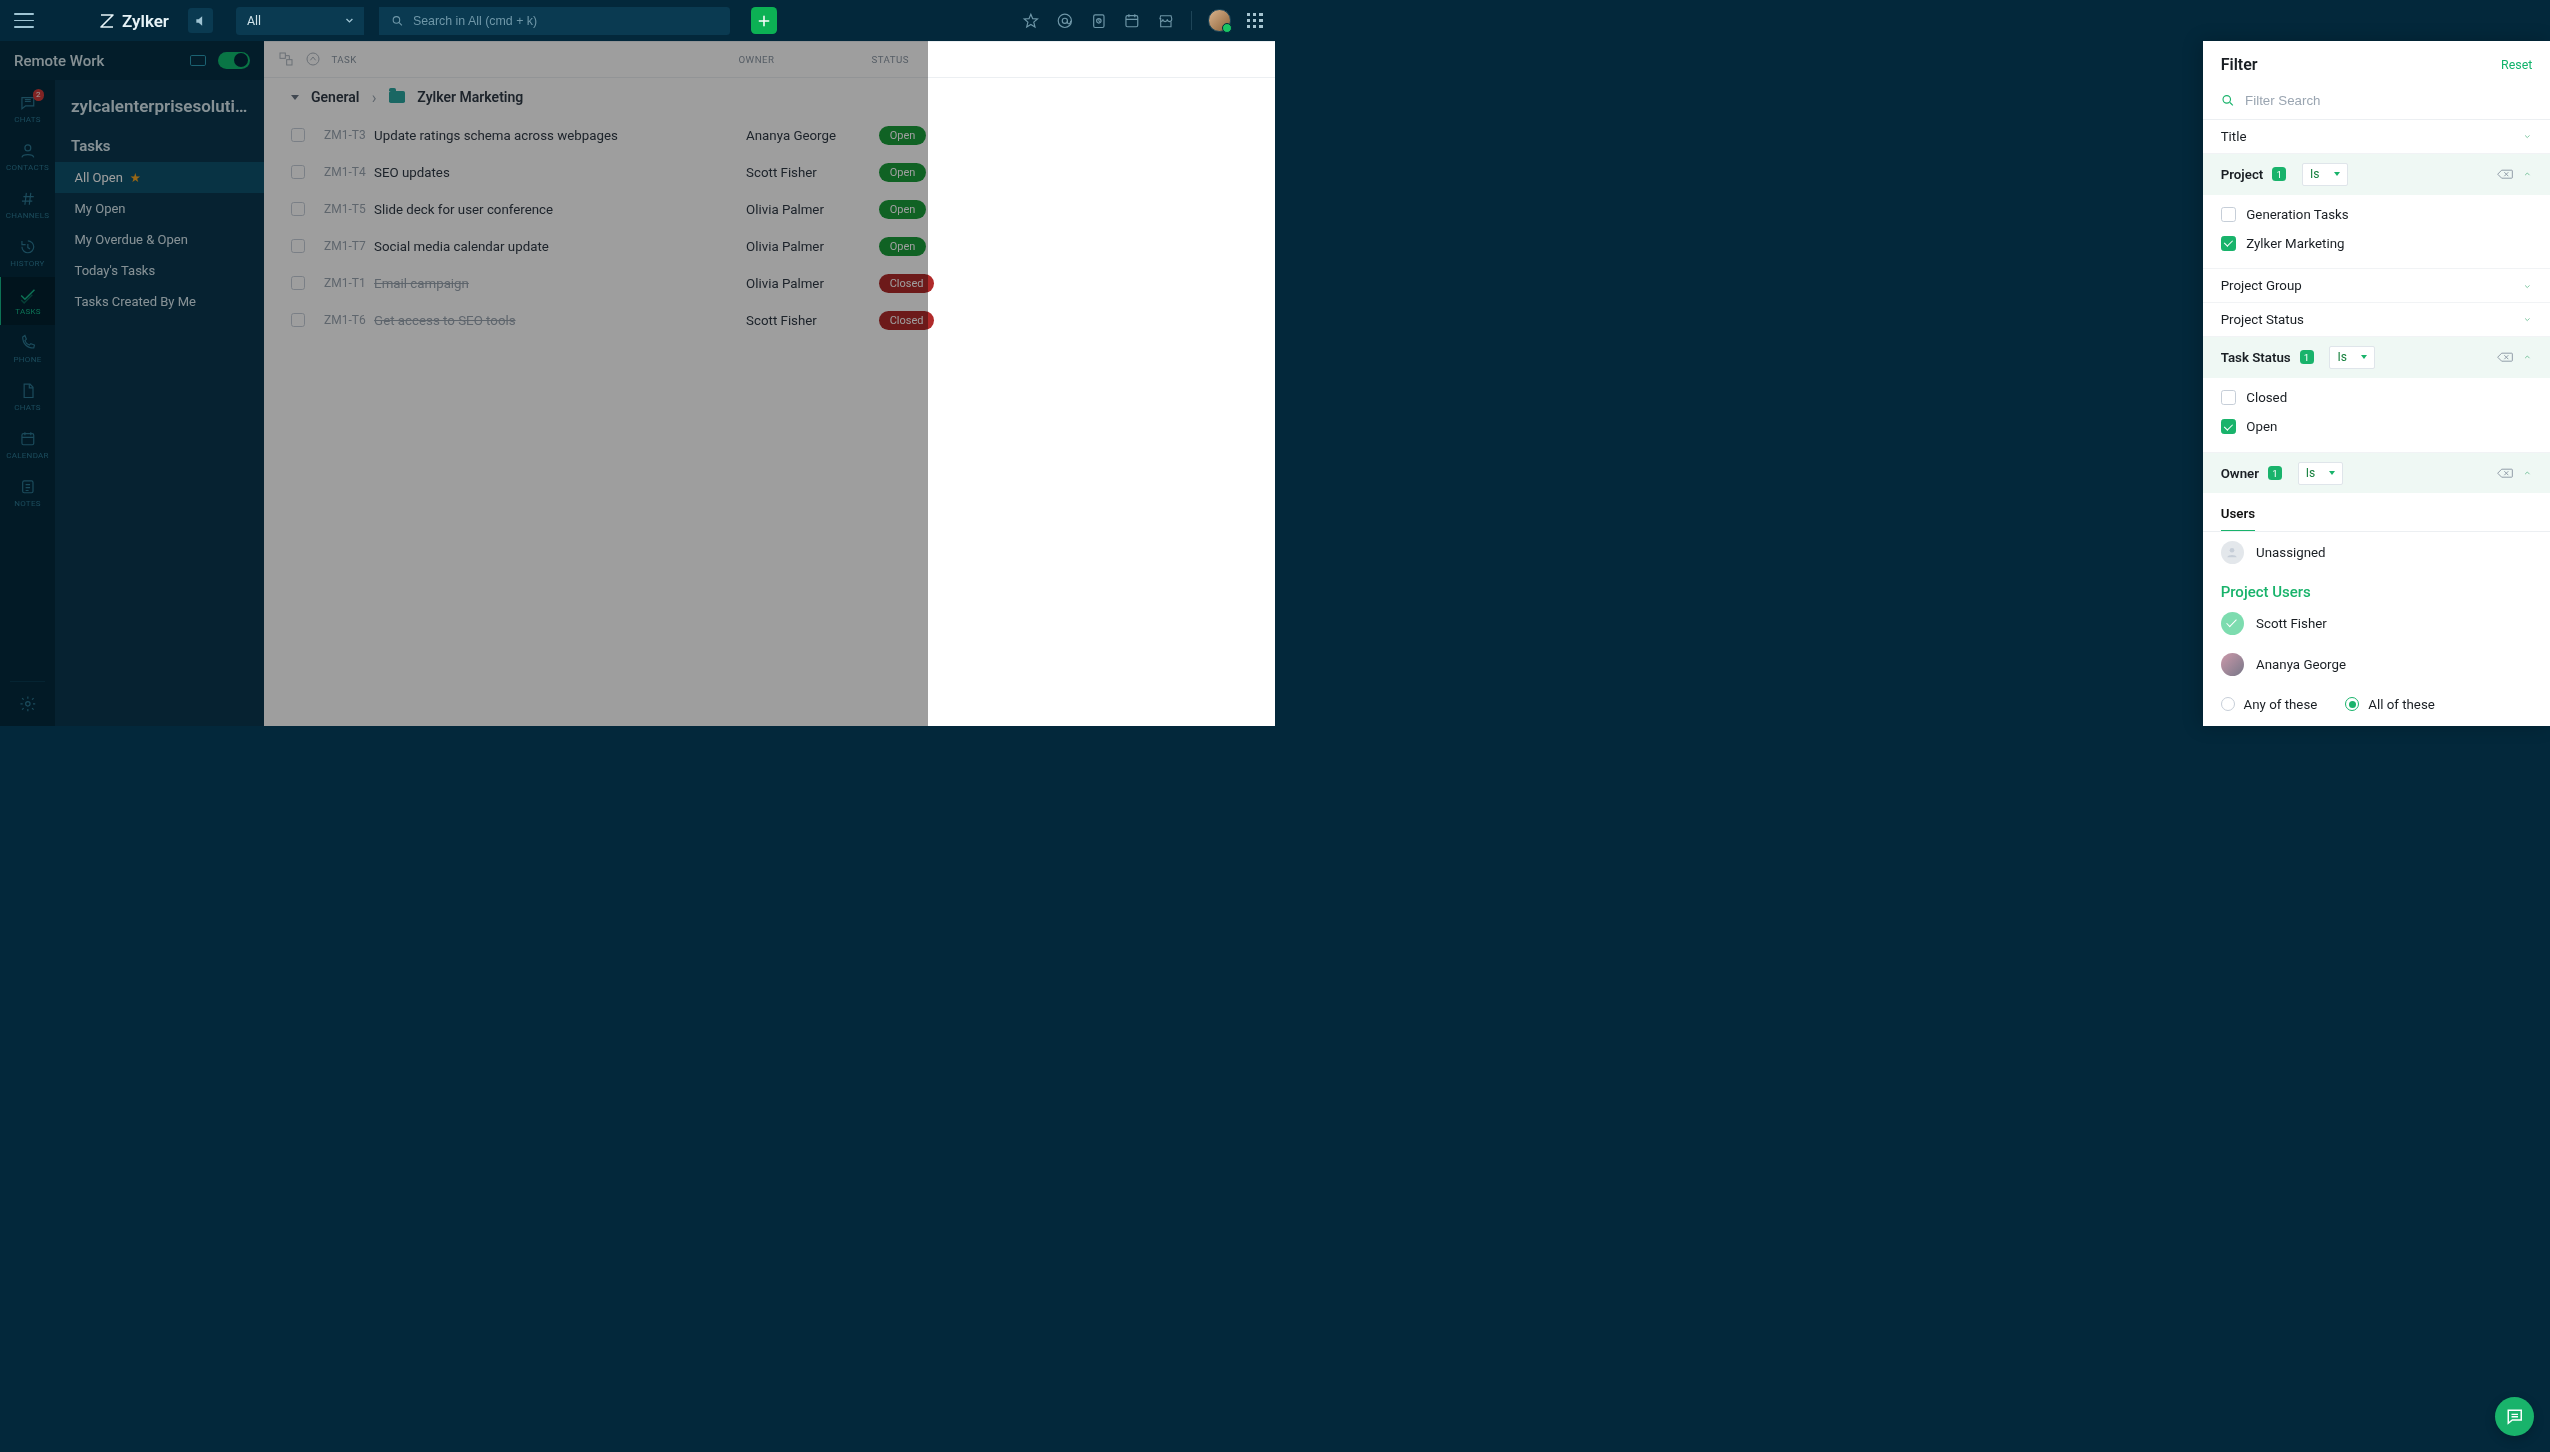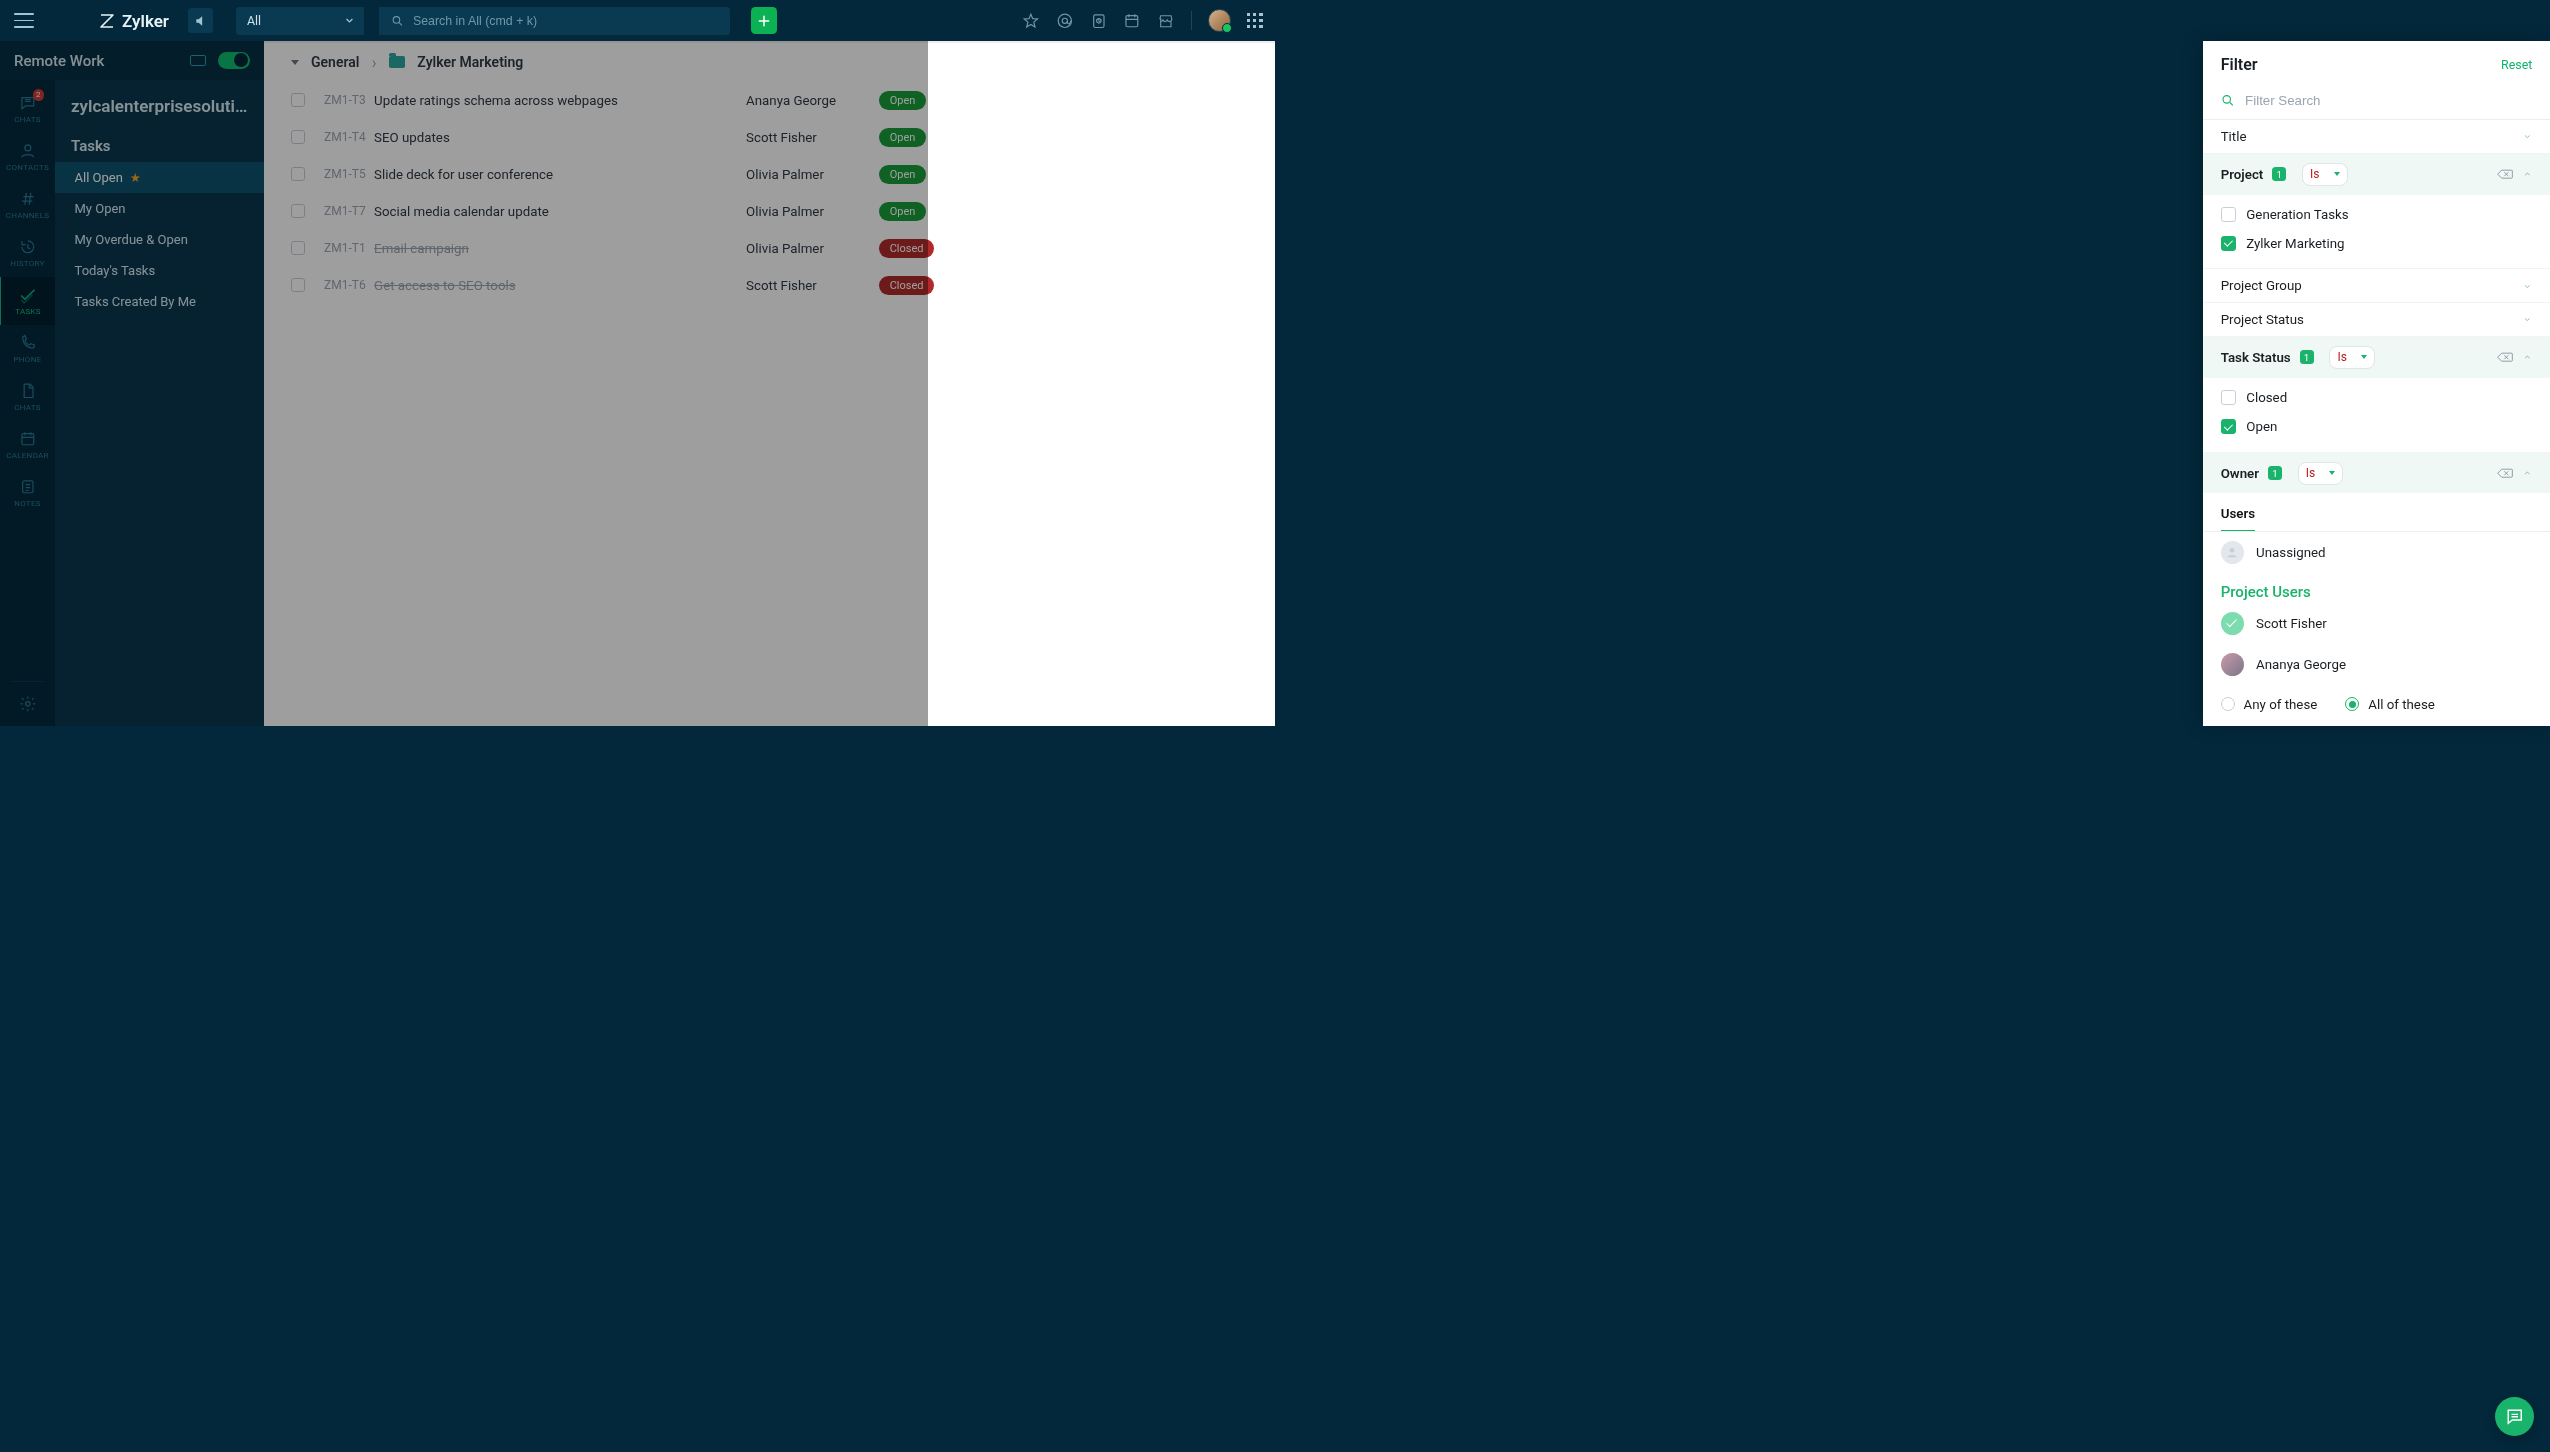--- a/index.html
+++ b/index.html
@@ -86,21 +86,21 @@
 #filter .fhdr .r{color:#11b36b;font-size:12.4px;cursor:pointer;}
 #filter .fsearch{display:flex;align-items:center;gap:10.6px;padding:7px 17.7px 10.6px;border-bottom:0.9px solid #eceff2;}
 #filter .fsearch input{border:none;outline:none;font-size:13.3px;width:100%;}
 #filter .fsearch input::placeholder{color:#9aa5b1;}
 #filter .fbody{flex:1;overflow-y:auto;}
 .facc{border-bottom:0.9px solid #f1f3f5;}
 .facc .ahdr{display:flex;align-items:center;padding:8.9px 17.7px;gap:8.9px;cursor:pointer;}
 .facc .ahdr .lbl{font-size:13.3px;color:#1a1f24;flex:0 0 auto;}
 .facc.active{background:#eff8f4;}
 .facc .ahdr .cnt{background:#19b36b;color:#fff;font-size:9.7px;border-radius:3.5px;width:14px;height:14px;display:flex;align-items:center;justify-content:center;}
-.facc .ahdr .op{background:#fff;border:0.9px solid #dfe5ea;border-radius:8px;height:23px;display:flex;align-items:center;padding:0 7px;gap:14px;font-size:12px;color:#b91c1c;margin-left:7px;}
+.facc .ahdr .op{background:#fff;border:0.9px solid #dfe5ea;border-radius:2px;height:23px;display:flex;align-items:center;padding:0 7px;gap:14px;font-size:12px;color:#15803d;margin-left:7px;}
 .facc .ahdr .op .oc{width:0;height:0;border-left:3.5px solid transparent;border-right:3.5px solid transparent;border-top:4.4px solid #19b36b;}
 .facc .ahdr .sp{flex:1;}
 .facc .ahdr .xi{width:16px;height:12.4px;}
 .facc .ahdr .chev{width:10.6px;height:10.6px;}
 .facc .abody{padding:5.3px 17.7px 10.6px;background:#fff;}
 .chkrow{display:flex;align-items:center;gap:10.6px;padding:7px 0;font-size:13.3px;color:#1a1f24;}
 .chk{width:15px;height:15px;border:1.3px solid #c6ced8;border-radius:2.7px;display:flex;align-items:center;justify-content:center;flex-shrink:0;}
 .chk.on{background:#19b36b;border-color:#19b36b;}
 .chk.on::after{content:"";width:3.5px;height:7px;border:solid #fff;border-width:0 1.8px 1.8px 0;transform:rotate(45deg);margin-top:-1.8px;}
 .tabrow{padding:12.4px 17.7px 0;border-bottom:0.9px solid #eceff2;}
@@ -293,20 +293,34 @@
   <div class="navitem">
       <span>Today's Tasks</span>
     </div>
   <div class="navitem">
       <span>Tasks Created By Me</span>
     </div>
 </div>
 
 <div id="main">
   <div class="divider"></div>
+  <div class="headerrow">
+    <svg class="toolicon" viewBox="0 0 24 24">
+        <rect x="3" y="3" width="8" height="8" stroke="#8a96a3" stroke-width="1.5" fill="none"></rect>
+        <rect x="13" y="13" width="8" height="8" stroke="#8a96a3" stroke-width="1.5" fill="none"></rect>
+        <path d="M11 7h6v6" stroke="#8a96a3" stroke-width="1.5" fill="none"></path>
+      </svg>
+    <svg class="toolicon" viewBox="0 0 24 24">
+        <circle cx="12" cy="12" r="9" stroke="#8a96a3" stroke-width="1.5" fill="none"></circle>
+        <path d="M8 14l4-5 4 5" stroke="#8a96a3" stroke-width="1.5" fill="none"></path>
+      </svg>
+    <div class="hcell task" style="margin-left:5.3px;">TASK</div>
+    <div class="hcell owner">OWNER</div>
+    <div class="hcell status">STATUS</div>
+  </div>
   <div class="divider"></div>
   <div class="grp">
     <div class="gchev"></div>
     <span style="font-weight:600;">General</span>
     <span class="garrow">›</span>
     <div class="fldicon"></div>
     <span style="font-weight:600;">Zylker Marketing</span>
   </div>
   <div id="rows">
       <div class="row">

